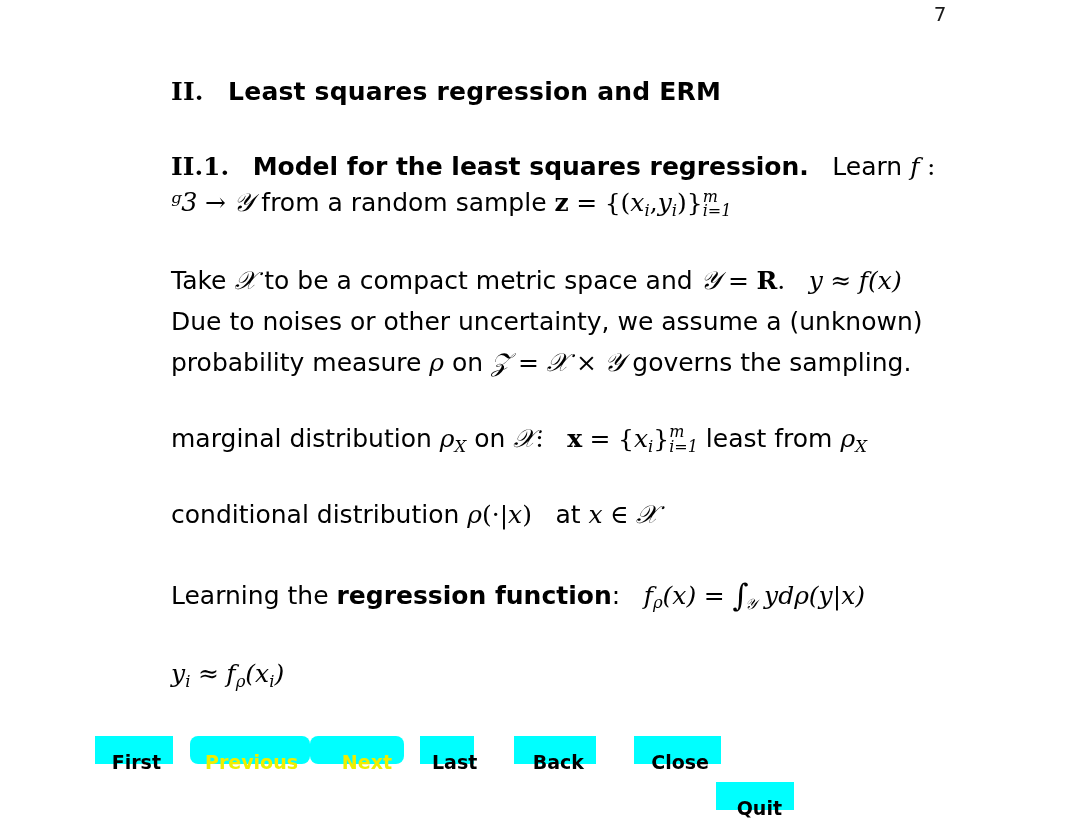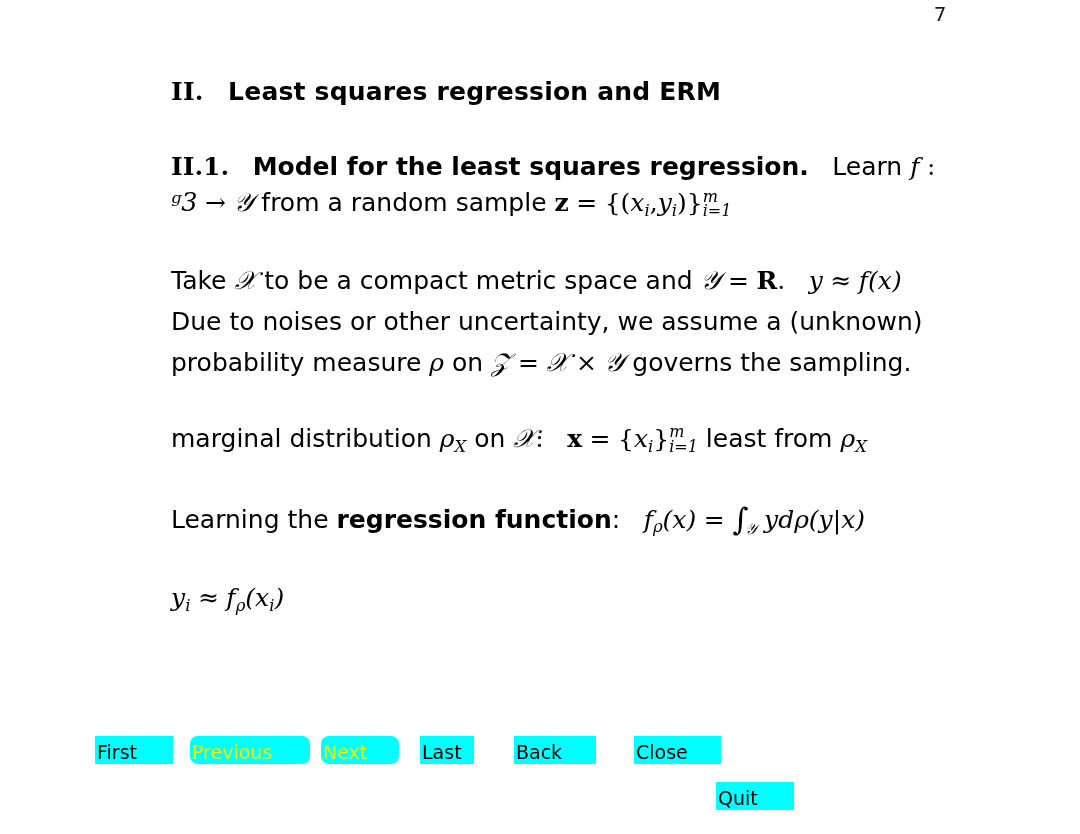--- a/index.html
+++ b/index.html
@@ -138,27 +138,27 @@
     top: 736px;
     width: 1080px;
     height: 30px;
   }
   .navbtn {
     position: absolute;
     top: 0;
     height: 28px;
     background: #00ffff;
     border: none;
-    padding: 2px;
+    padding: 12px;
     margin: 0;
     font-family: "DejaVu Sans", sans-serif;
     font-size: 19px;
-    font-weight: normal;
+    font-weight: bold;
     color: #000000;
-    text-align: left;
+    text-align: right;
     line-height: 28px;
     cursor: pointer;
     box-sizing: border-box;
     user-select: none;
   }
   .navbtn.disabled {
     color: #eeee00;
     border-radius: 8px;
   }
   #pagenum {
@@ -223,41 +223,49 @@
         <span>marginal distribution</span>
         <span class="mrho">ρ</span><span class="sup" style="vertical-align:-0.28em">X</span>
         <span>on</span>
         <span class="mcal">𝒳</span><span class="mup">:</span><span class="sp2"></span>
         <span class="mbf">x</span><span class="sp"></span><span class="mup">=</span><span class="sp"></span><span class="mup">{</span><span class="mi">x</span><span class="sub">i</span><span class="mup">}</span><span class="updown"><span class="u">m</span><span class="d">i=1</span></span>
         <span>least from</span>
         <span class="mrho">ρ</span><span class="sup" style="vertical-align:-0.28em">X</span>
       </span>
     </div>
 
+    <div class="para stanza">
+      <span class="line">
+        <span>conditional distribution</span>
+        <span class="mrho">ρ</span><span class="mup">(·|</span><span class="mi">x</span><span class="mup">)</span><span class="sp2"></span>
+        <span>at</span>
+        <span class="mi">x</span><span class="sp"></span><span class="mup">∈</span><span class="sp"></span><span class="mcal">𝒳</span>
+      </span>
+    </div>
 
     <div class="para stanza">
       <span class="line">
         <span>Learning the</span>
         <span style="font-weight:bold">regression function</span><span>:</span><span class="sp2"></span>
         <span class="mi">f</span><span class="sub">ρ</span><span class="mi">(x)</span><span class="sp"></span><span class="mup">=</span><span class="sp"></span><span class="intg">∫</span><span class="intsub">𝒴</span><span class="sp"></span><span class="mi">y</span><span class="mi">d</span><span class="mrho">ρ</span><span class="mi">(y|x)</span>
       </span>
     </div>
 
     <div class="para">
       <span class="line">
         <span class="mi">y</span><span class="sub">i</span><span class="sp"></span><span class="mup">≈</span><span class="sp"></span><span class="mi">f</span><span class="sub">ρ</span><span class="mi">(</span><span class="mi">x</span><span class="sub">i</span><span class="mi">)</span>
       </span>
     </div>
 
   </div>
 
   <div id="navbar">
       <div class="navbtn" style="left: 95px; width: 78px;">First</div>
       <div class="navbtn disabled" style="left: 190px; width: 120px;">Previous</div>
-      <div class="navbtn disabled" style="left: 321px; width: 78px;">Next</div>
+      <div class="navbtn disabled" style="left: 310px; width: 94px;">Next</div>
       <div class="navbtn" style="left: 420px; width: 54px;">Last</div>
       <div class="navbtn" style="left: 514px; width: 82px;">Back</div>
       <div class="navbtn" style="left: 634px; width: 87px;">Close</div>
       <div class="navbtn" style="left: 716px; width: 78px; margin-top: 46px;">Quit</div>
     </div>
   <div id="pagenum">7</div>
 
 </div>
 
 </body></html>

